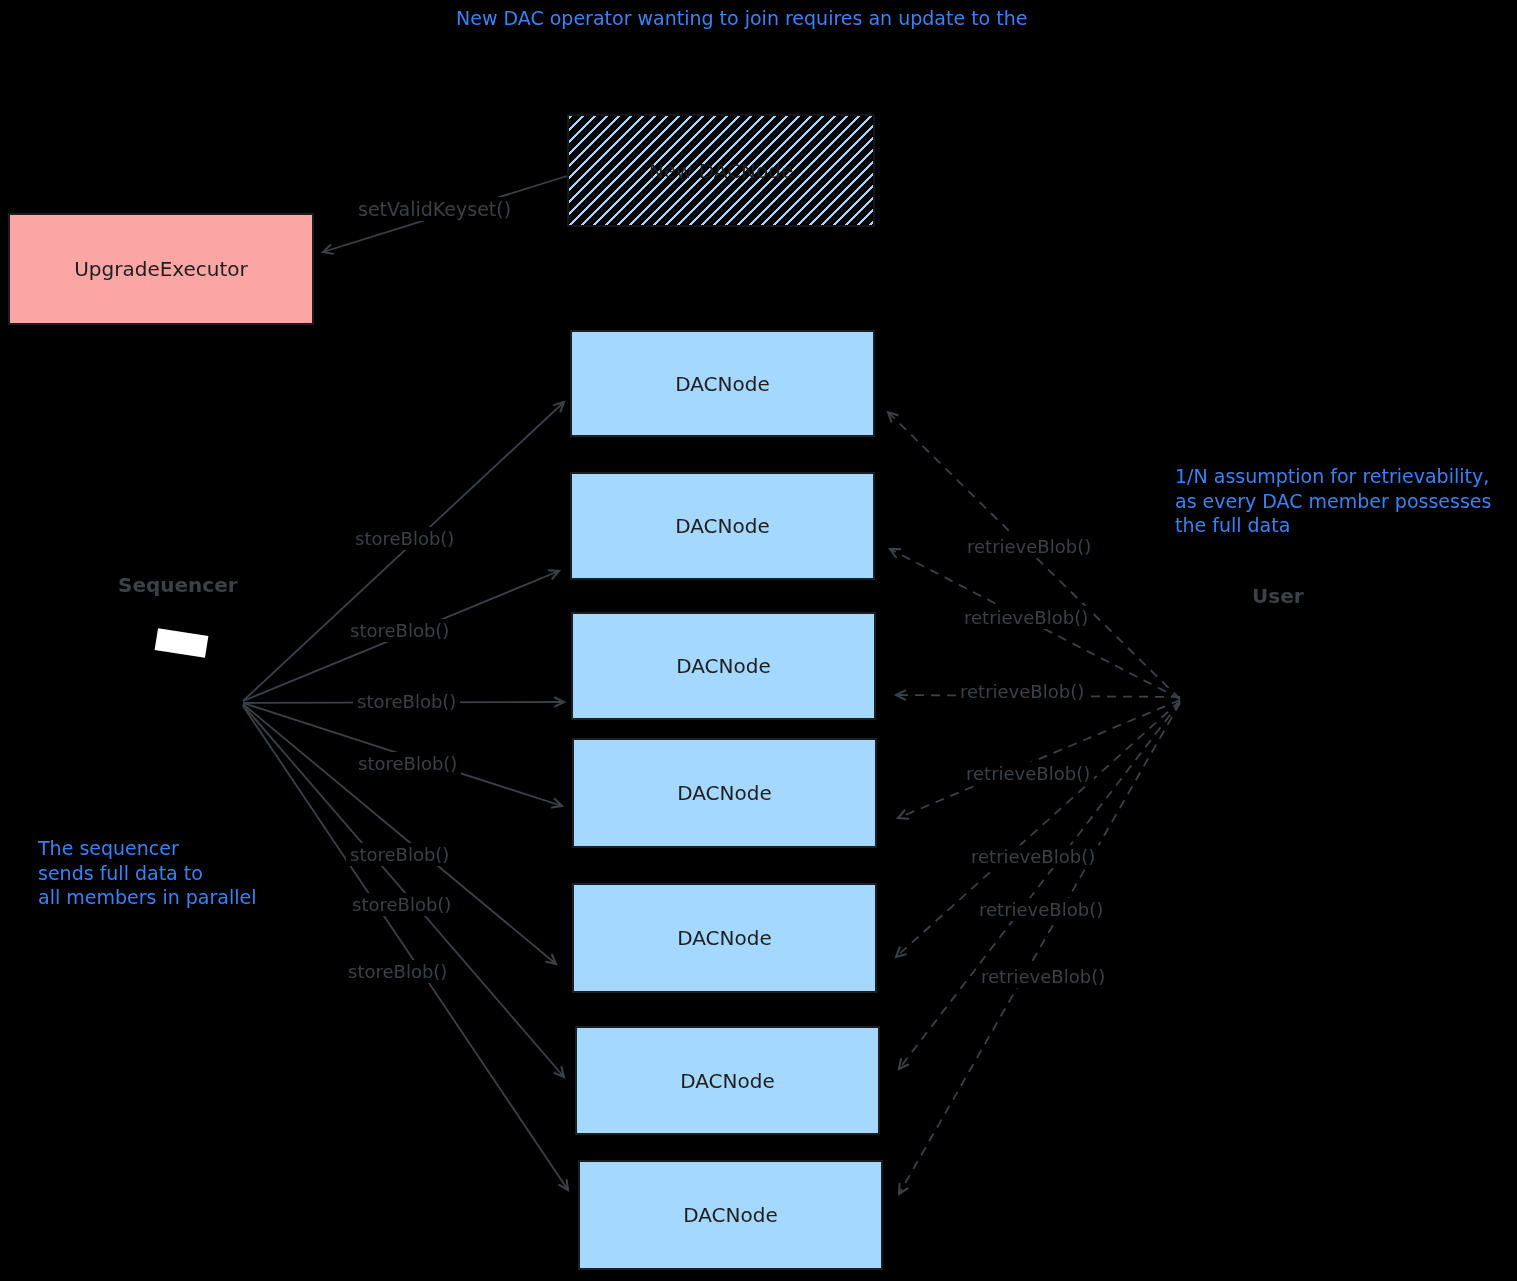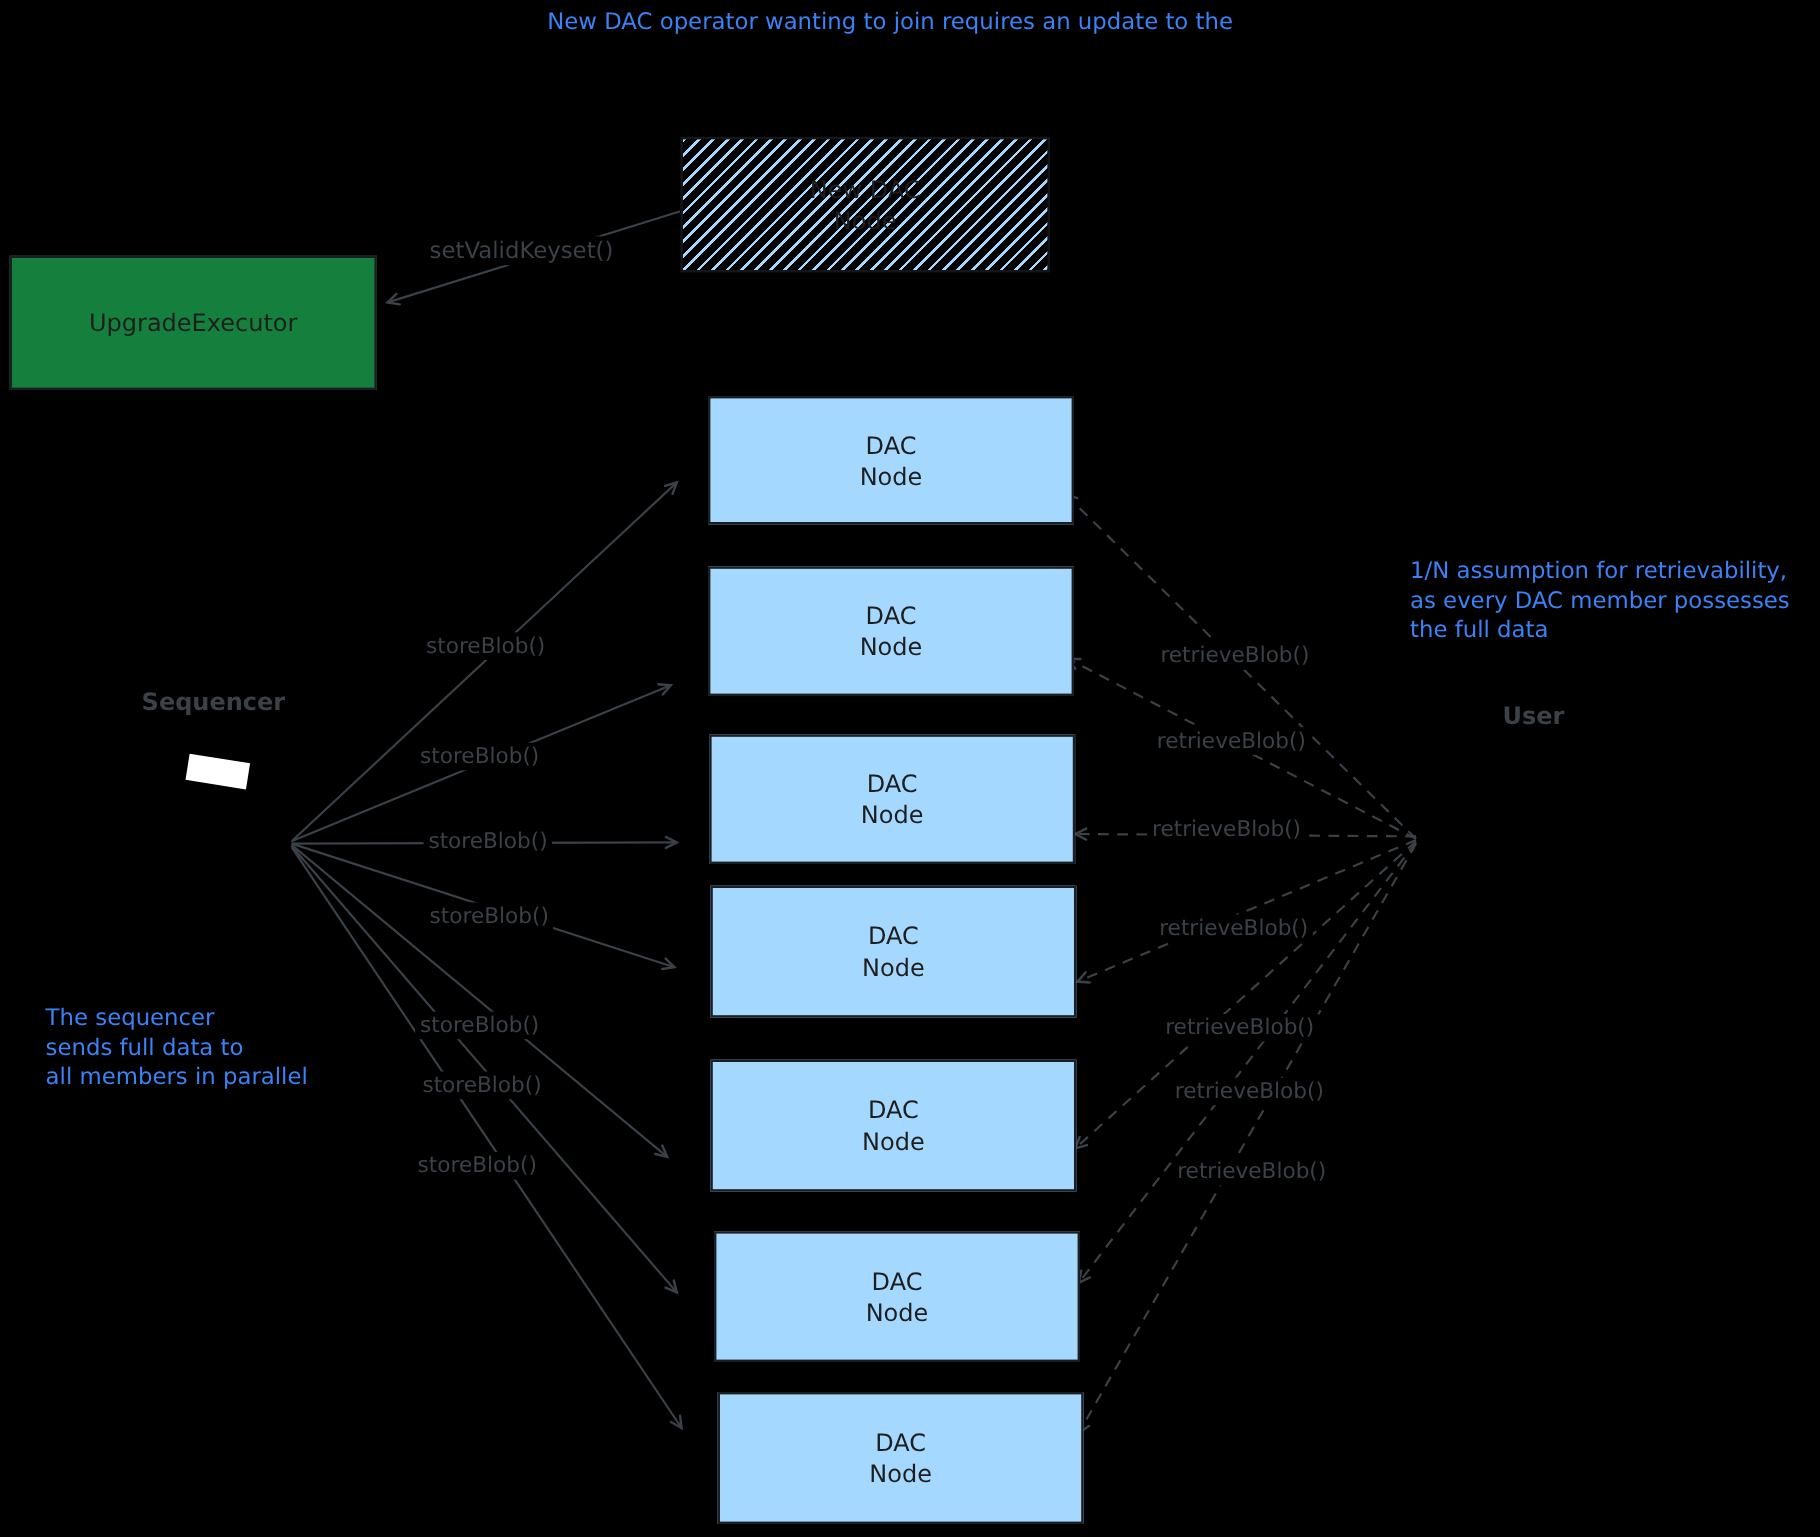--- a/index.html
+++ b/index.html
@@ -3,33 +3,33 @@
 <meta charset="utf-8">
 <style>
   html,body{margin:0;padding:0;background:#000;}
   body{
     position:relative;width:1517px;height:1281px;overflow:hidden;
     font-family:"DejaVu Sans", sans-serif;color:#3a4147;
   }
   svg.arrow-layer{position:absolute;left:0;top:0;z-index:1;}
   .box{
     position:absolute;z-index:2;box-sizing:border-box;
-    display:flex;flex-direction:column;align-items:center;justify-content:center;
+    display:flex;flex-direction:row;align-items:center;justify-content:center;
     text-align:center;font-size:20px;line-height:26px;color:#1e1e1e;
     border:2px solid #1b1e22;
   }
-  .dac{width:305px;background:#a5d8ff;margin-left:20px;}
+  .dac{width:305px;background:#a5d8ff;}
   .dac1{left:570px;top:330px;height:107px}
   .dac2{left:570px;top:472px;height:108px}
   .dac3{left:571px;top:612px;height:108px}
   .dac4{left:572px;top:738px;height:110px}
   .dac5{left:572px;top:883px;height:110px}
   .dac6{left:575px;top:1026px;height:109px}
   .dac7{left:578px;top:1160px;height:110px}
-  .executor{left:8px;top:213px;width:306px;height:112px;background:#15803d;}
+  .executor{left:8px;top:213px;width:306px;height:112px;background:#fca5a5;}
   .hatch{
     left:567px;top:114px;width:308px;height:113px;background:#000;
     background-image:repeating-linear-gradient(135deg,#a5d8ff 0px,#a5d8ff 2.2px,transparent 2.2px,transparent 8.5px);
     border-color:#14161a;
   }
   .note{position:absolute;z-index:2;font-size:19px;line-height:24.5px;color:#3b82f6;white-space:nowrap;}
   .note-top{left:456px;top:6px}
   .note-right{left:1175px;top:464px}
   .note-bl{left:38px;top:836px}
   .actor-label{position:absolute;z-index:2;font-size:20px;color:#3a4147;white-space:nowrap;font-weight:bold;}

